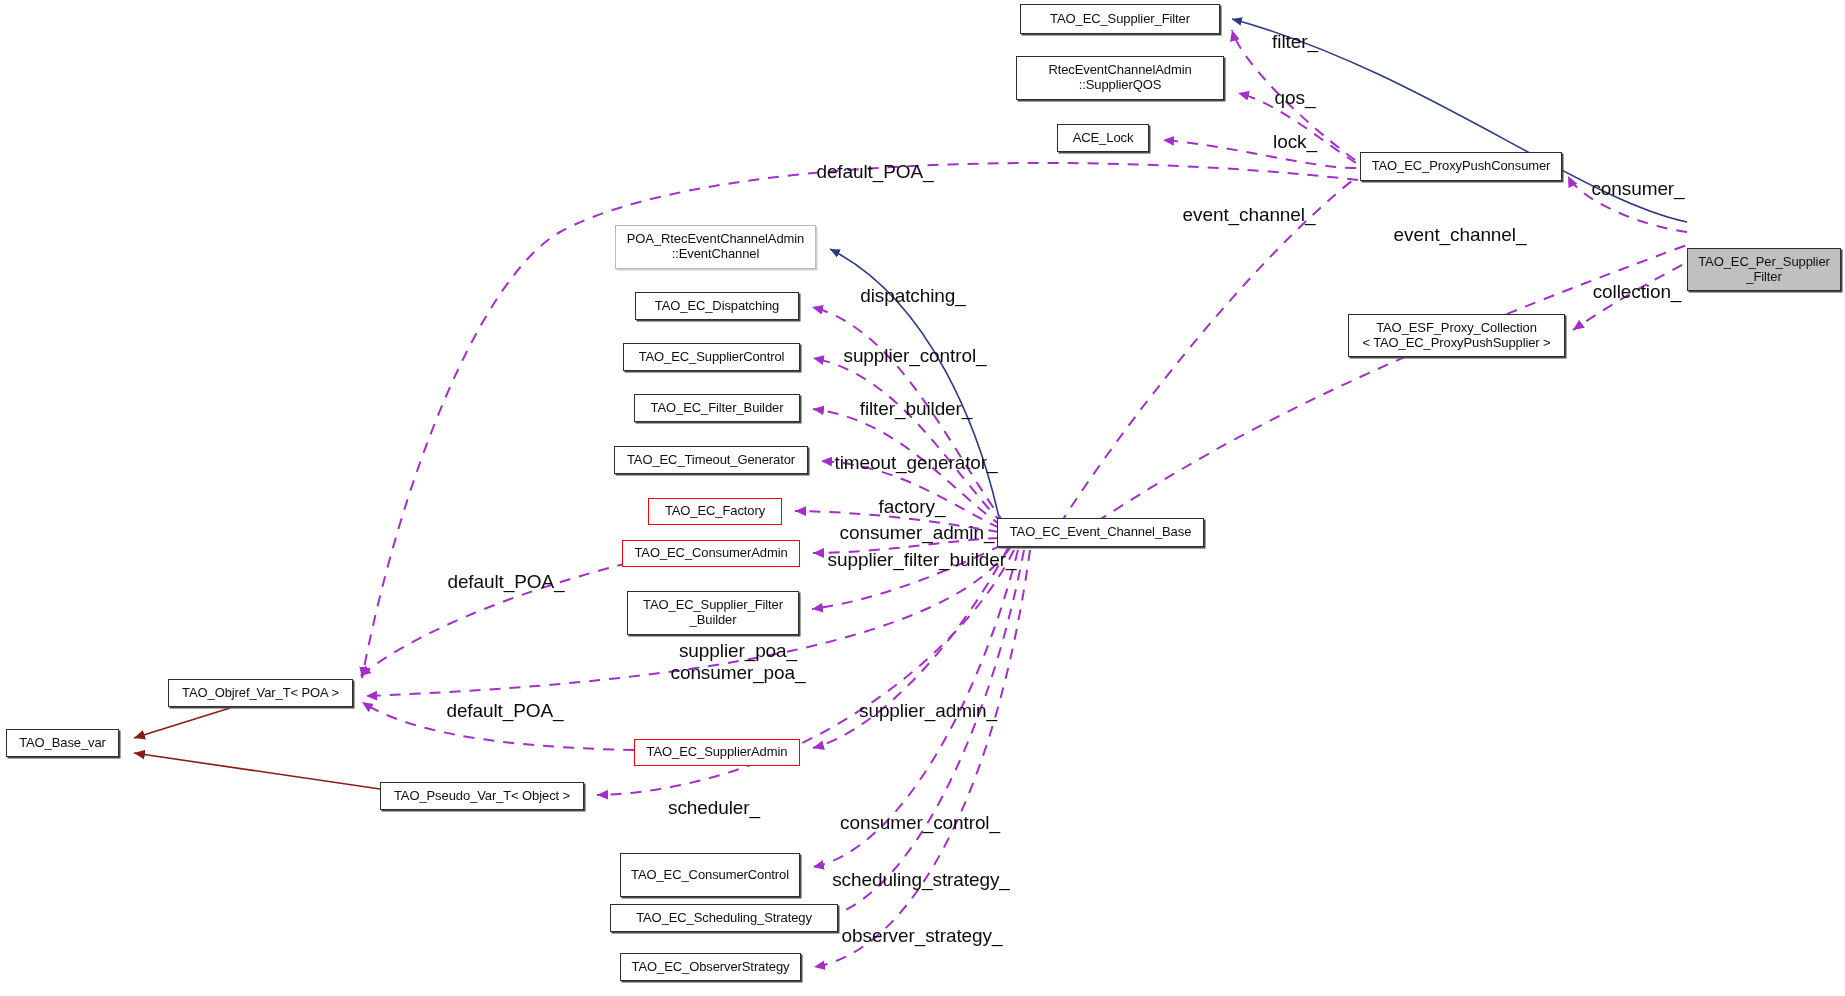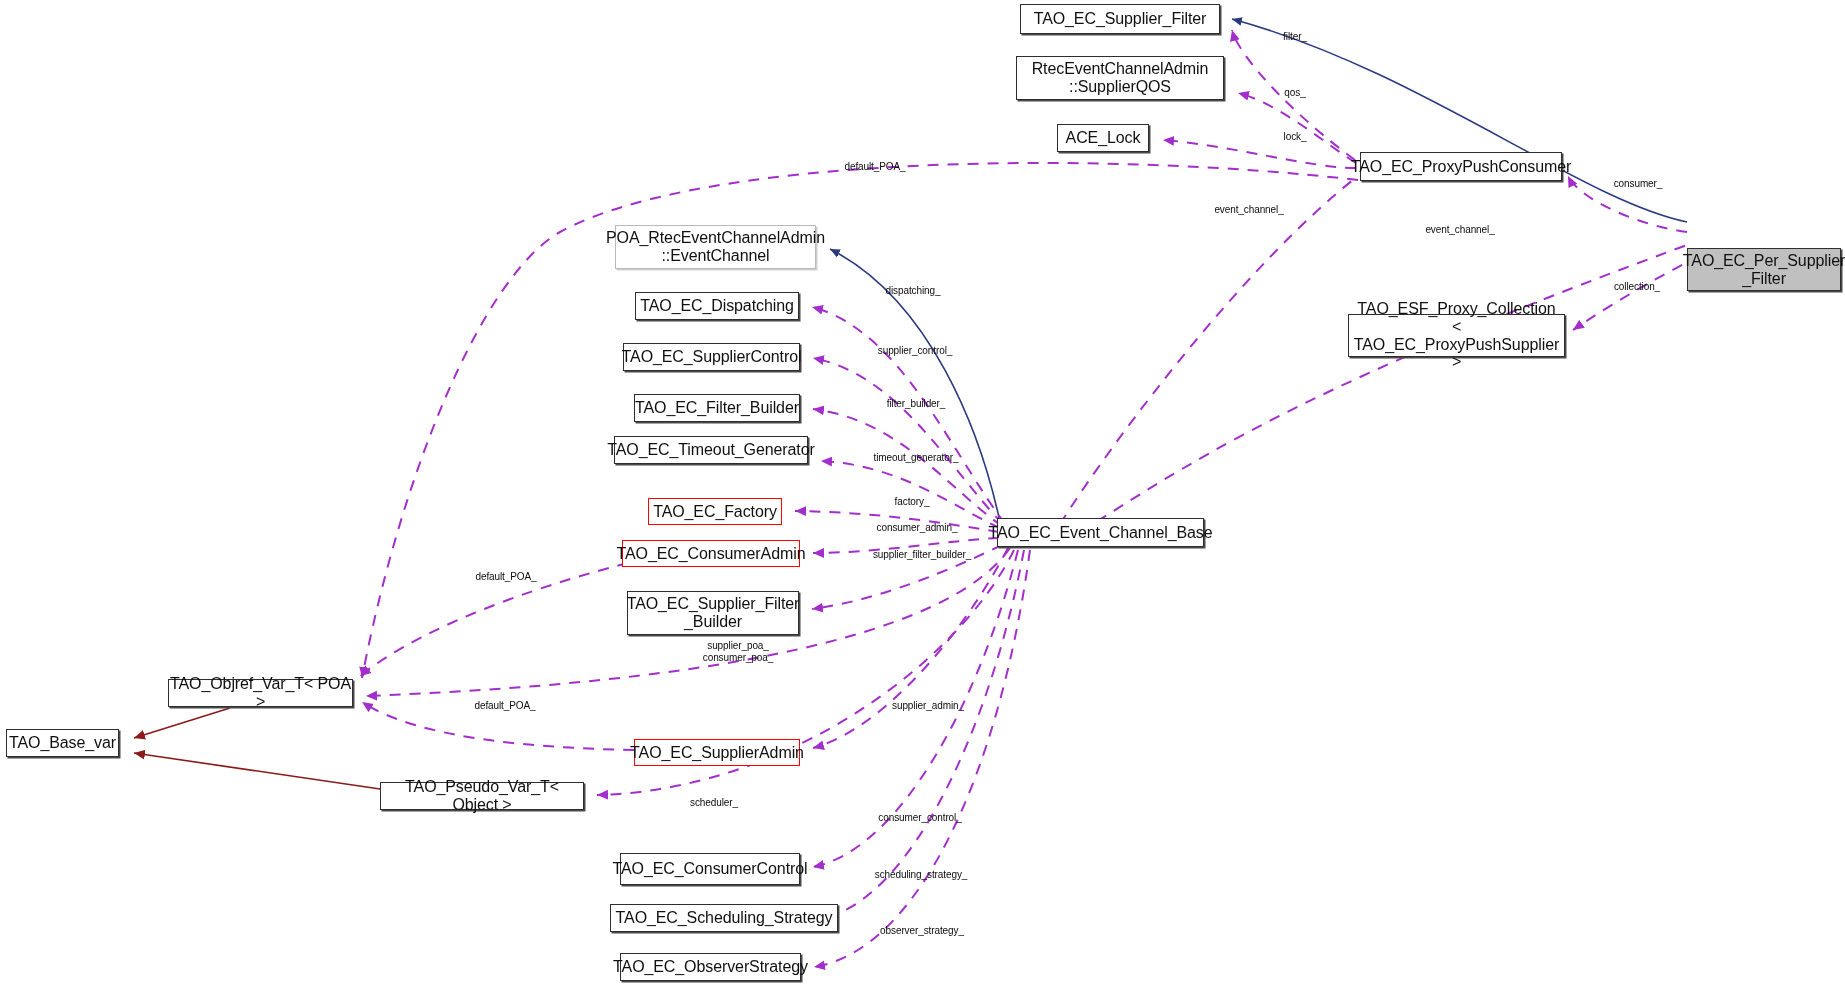--- a/index.html
+++ b/index.html
@@ -7,32 +7,32 @@
   #canvas{position:relative;width:1845px;height:996px;background:#ffffff;overflow:hidden;}
   svg#edges{position:absolute;left:0;top:0;width:1845px;height:996px;}
   .node{
     position:absolute;
     box-sizing:border-box;
     background:#ffffff;
     border:1px solid #2e2e2e;
     box-shadow:1.5px 1.5px 0 0 #4a4a4a;
     display:flex;align-items:center;justify-content:center;
     text-align:center;
-    font-size:16px;
+    font-size:13px;
     color:#101010;
     line-height:1.12;
     white-space:pre-line;
     letter-spacing:-0.1px;
   }
   .node.red{border:1.5px solid #ff0000;box-shadow:none;}
   .node.light{border:1px solid #b9b9b9;box-shadow:1.5px 1.5px 0 0 #cfcfcf;}
   .node.highlight{background:#c0c0c0;border:1px solid #2e2e2e;box-shadow:1.5px 1.5px 0 0 #4a4a4a;margin-top:37px;}
   .edge-label{
     position:absolute;
-    font-size:10px;
+    font-size:19px;
     color:#0c0c0c;
     white-space:pre-line;
     text-align:center;
     line-height:1.18;
     letter-spacing:-0.1px;
     pointer-events:none;
   }
 </style>
 </head>
 <body>
@@ -99,31 +99,31 @@
       <div class="node" style="left: 1360px; top: 152px; width: 202px; height: 29px;">TAO_EC_ProxyPushConsumer</div>
       <div class="node highlight" style="left: 1687px; top: 211px; width: 154px; height: 43px;">TAO_EC_Per_Supplier
 _Filter</div>
       <div class="node" style="left: 1348px; top: 314px; width: 217px; height: 43px;">TAO_ESF_Proxy_Collection
 &lt; TAO_EC_ProxyPushSupplier &gt;</div>
       <div class="node light" style="left: 615px; top: 225px; width: 201px; height: 44px;">POA_RtecEventChannelAdmin
 ::EventChannel</div>
       <div class="node" style="left: 635px; top: 292px; width: 164px; height: 28px; text-align: right;">TAO_EC_Dispatching</div>
       <div class="node" style="left: 623px; top: 343px; width: 177px; height: 28px;">TAO_EC_SupplierControl</div>
       <div class="node" style="left: 634px; top: 394px; width: 166px; height: 28px;">TAO_EC_Filter_Builder</div>
-      <div class="node" style="left: 614px; top: 436px; width: 194px; height: 28px;">TAO_EC_Timeout_Generator</div>
+      <div class="node" style="left: 614px; top: 446px; width: 194px; height: 28px;">TAO_EC_Timeout_Generator</div>
       <div class="node red" style="left: 648px; top: 498px; width: 134px; height: 27px;">TAO_EC_Factory</div>
       <div class="node red" style="left: 622px; top: 540px; width: 178px; height: 27px;">TAO_EC_ConsumerAdmin</div>
       <div class="node" style="left: 627px; top: 591px; width: 172px; height: 44px;">TAO_EC_Supplier_Filter
 _Builder</div>
       <div class="node" style="left: 997px; top: 518px; width: 207px; height: 29px;">TAO_EC_Event_Channel_Base</div>
       <div class="node" style="left: 168px; top: 679px; width: 185px; height: 28px;">TAO_Objref_Var_T&lt; POA &gt;</div>
       <div class="node" style="left: 6px; top: 729px; width: 113px; height: 28px;">TAO_Base_var</div>
       <div class="node" style="left: 380px; top: 782px; width: 204px; height: 28px;">TAO_Pseudo_Var_T&lt; Object &gt;</div>
       <div class="node red" style="left: 634px; top: 739px; width: 166px; height: 27px;">TAO_EC_SupplierAdmin</div>
-      <div class="node" style="left: 620px; top: 853px; width: 180px; height: 32px;">TAO_EC_ConsumerControl</div>
+      <div class="node" style="left: 620px; top: 853px; width: 180px; height: 44px;">TAO_EC_ConsumerControl</div>
       <div class="node" style="left: 610px; top: 904px; width: 228px; height: 28px;">TAO_EC_Scheduling_Strategy</div>
       <div class="node" style="left: 620px; top: 953px; width: 181px; height: 28px;">TAO_EC_ObserverStrategy</div>
     </div>
   <div id="labels">
       <div class="edge-label" style="left: 1250px; top: 31px; width: 90px;">filter_</div>
       <div class="edge-label" style="left: 1250px; top: 87px; width: 90px;">qos_</div>
       <div class="edge-label" style="left: 1250px; top: 131px; width: 90px;">lock_</div>
       <div class="edge-label" style="left: 1583px; top: 178px; width: 110px;">consumer_</div>
       <div class="edge-label" style="left: 810px; top: 161px; width: 130px;">default_POA_</div>
       <div class="edge-label" style="left: 1174px; top: 204px; width: 150px;">event_channel_</div>

